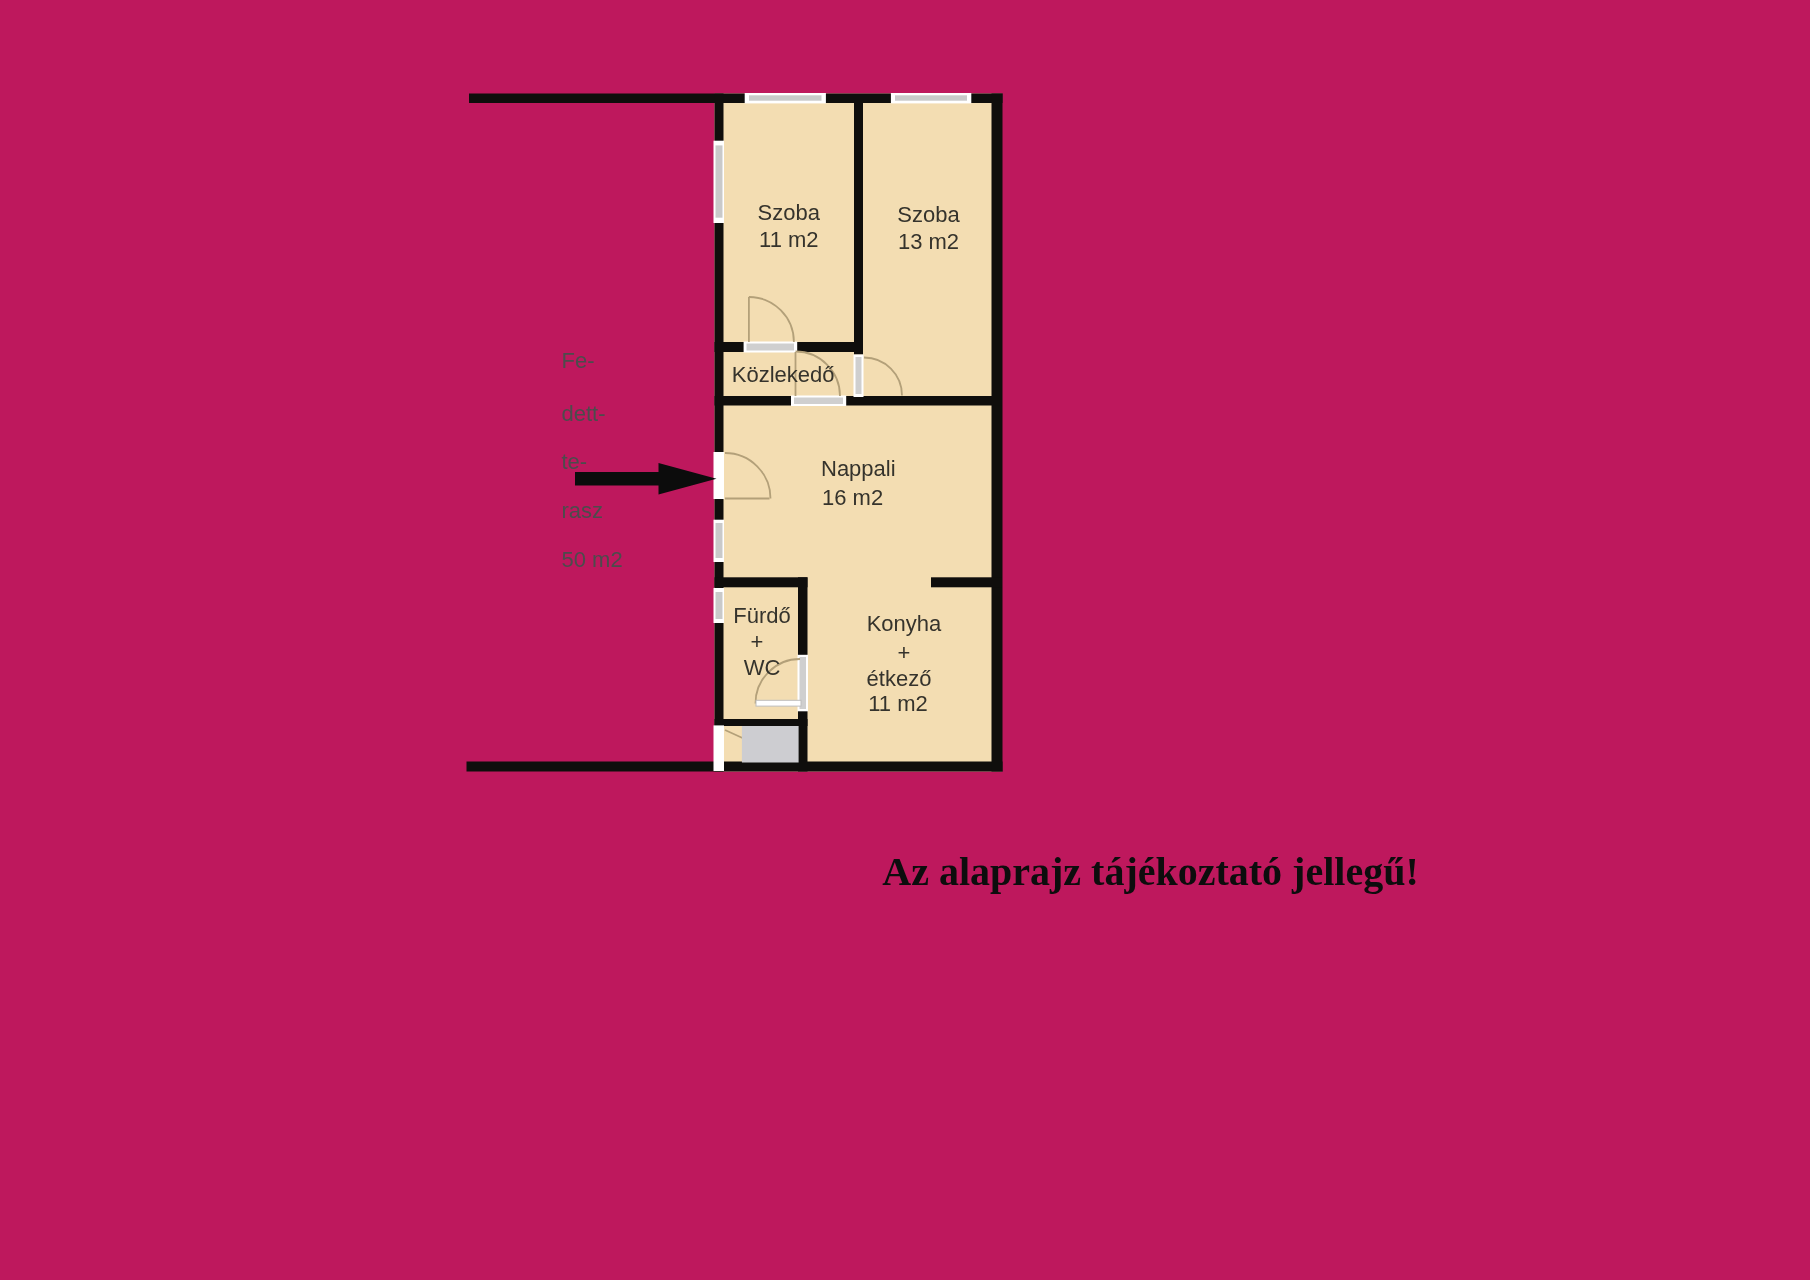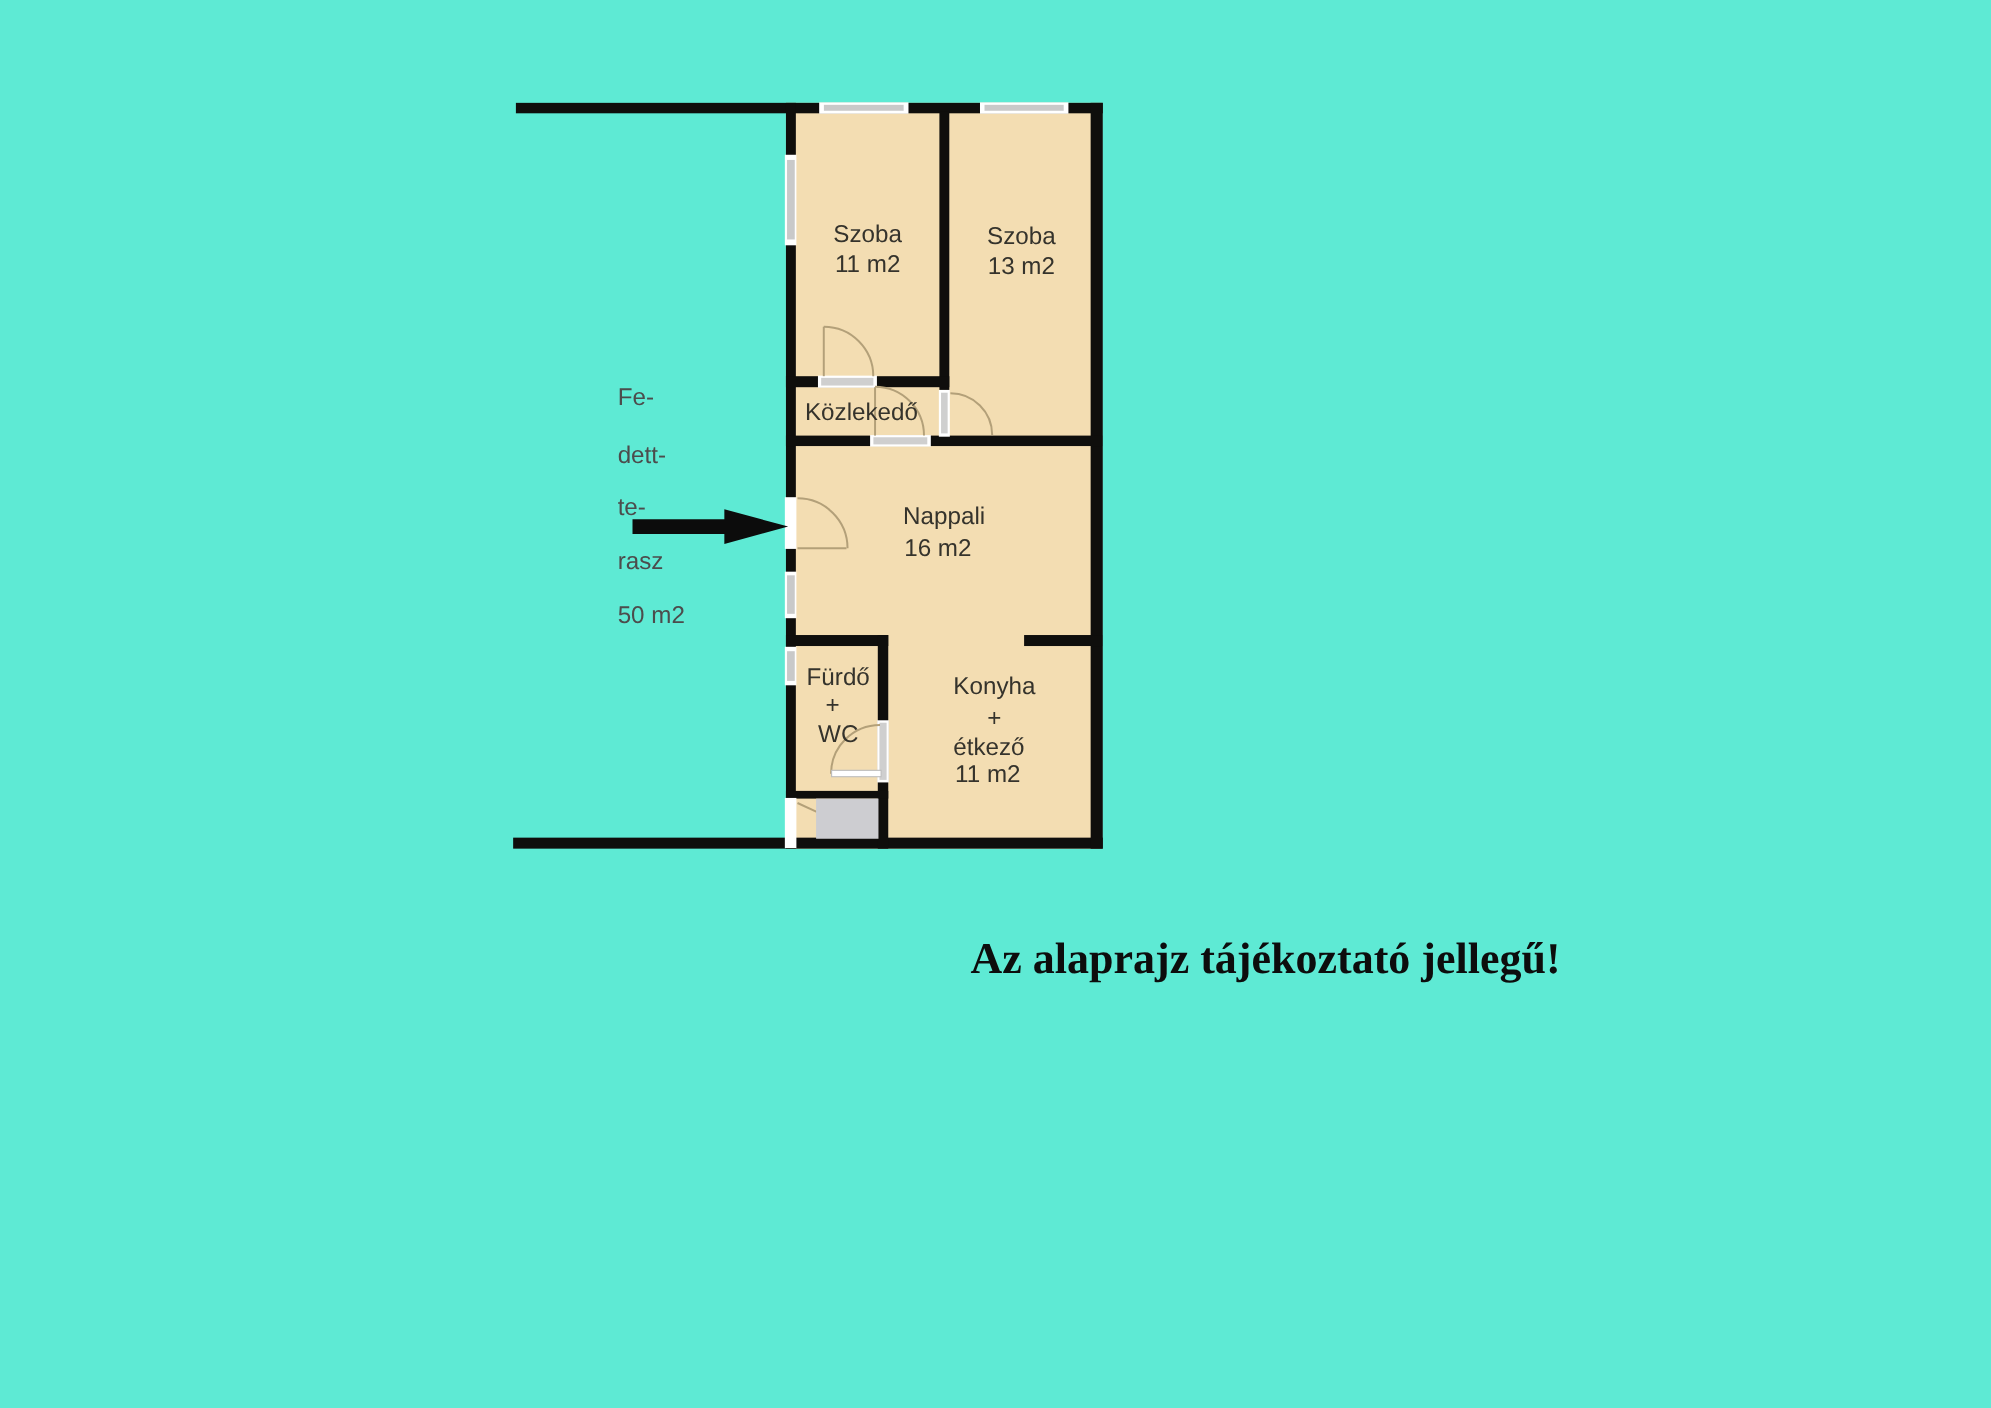--- a/index.html
+++ b/index.html
@@ -1,16 +1,16 @@
 <!DOCTYPE html>
 <html><head>
 <meta charset="utf-8">
 <style>
   html,body{margin:0;padding:0;background:#ffffff;}
-  .page{position:relative;width:1810px;height:1280px;background:#5eead4;overflow:hidden;}
+  .page{position:relative;width:1810px;height:1280px;background:#be185d;overflow:hidden;}
   svg{position:absolute;left:0;top:0;filter:blur(0.7px);}
   text{font-family:"Liberation Sans", sans-serif;}
   .serif{font-family:"Liberation Serif", serif;font-weight:bold;}
 </style>
 </head>
 <body>
 <div class="page">
 <svg width="1810" height="1280" viewBox="0 0 1810 1280">
 
   <rect x="714.5" y="93.5" width="287.5" height="678" fill="#f3ddb2"></rect>

